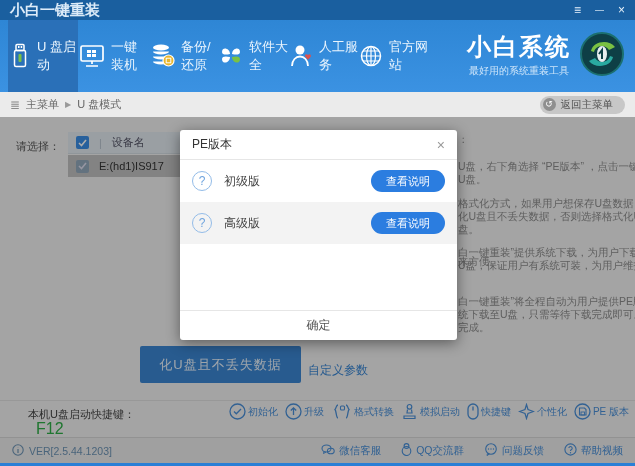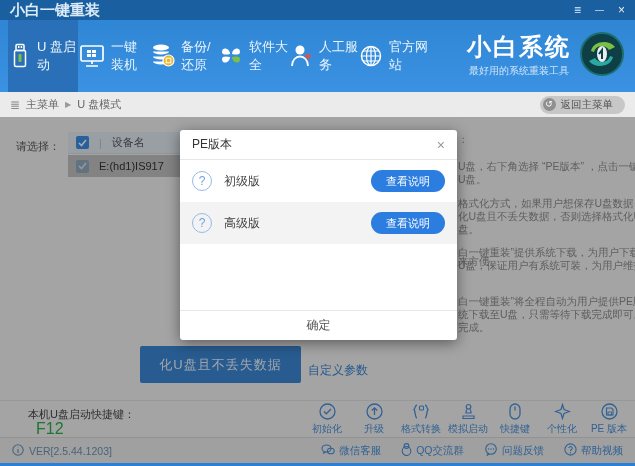--- a/index.html
+++ b/index.html
@@ -46,21 +46,21 @@
   .help-line { position:absolute; white-space:nowrap; font-size:10.5px; color:#8c8c8c; line-height:13px; }
 
   .make-btn { position:absolute; left:140px; top:229px; width:161px; height:37px; background:#3c87d3; color:#e9f2fb; font-size:13px; display:flex; align-items:center; justify-content:center; border-radius:2px; z-index:1; cursor:pointer; letter-spacing:1px; }
   .custom-params { position:absolute; left:308px; top:245px; font-size:12px; color:#3c87d3; z-index:1; cursor:pointer; }
 
   .bottom-divider { position:absolute; left:0; right:0; top:283px; border-top:1px solid #e0e0e0; z-index:1; }
   .shortcut-label { position:absolute; left:28px; top:290px; font-size:11px; color:#444; z-index:1; }
   .shortcut-key { position:absolute; left:36px; top:303px; font-size:16px; color:#2fae47; z-index:1; }
 
   .tools-row { position:absolute; right:6px; top:286px; display:flex; gap:7px; z-index:1; }
-  .tool-item { min-width:40px; display:flex; flex-direction:column; align-items:center; gap:2px; color:#4a90d9; font-size:10px; cursor:pointer; }
+  .tool-item { min-width:40px; display:flex; flex-direction:row; align-items:center; gap:2px; color:#4a90d9; font-size:10px; cursor:pointer; }
   .tool-item .ticon { height:17px; display:flex; align-items:center; justify-content:center; }
 
   .bottom-bar { position:absolute; left:0; right:0; bottom:0; height:26px; background:#ececec; border-top:1px solid #d8d8d8; display:flex; align-items:center; padding:0 12px; z-index:1;margin-top:7px; }
   .version { display:flex; align-items:center; gap:5px; color:#6d94b5; font-size:10.5px; }
   .links { margin-left:auto; display:flex; gap:20px; }
   .link-item { display:flex; align-items:center; gap:4px; color:#4a90d9; font-size:10.5px; cursor:pointer; }
 
   
   .dialog { position:absolute; left:180px; top:13px; width:277px; height:210px; background:#fff; z-index:10; border-radius:3px; box-shadow:0 3px 14px rgba(0,0,0,0.45); }
   .dlg-header { height:30px; display:flex; align-items:center; padding:0 12px; border-bottom:1px solid #e6e6e6; }

